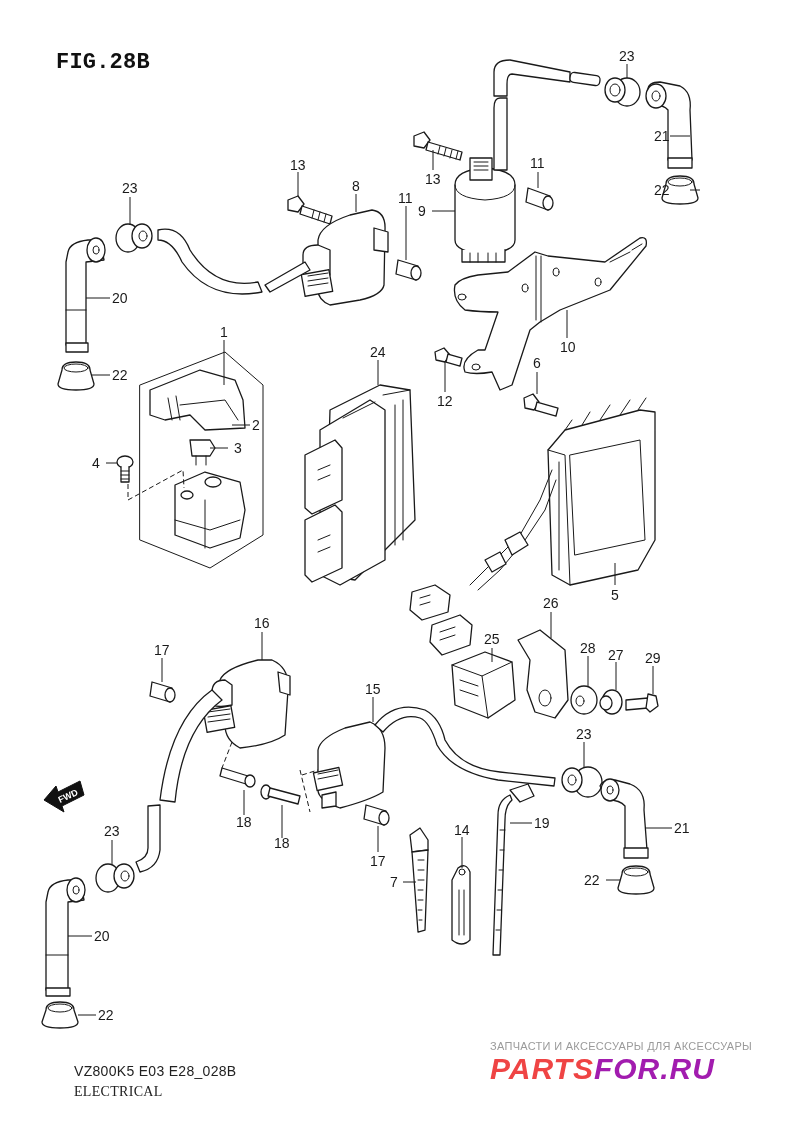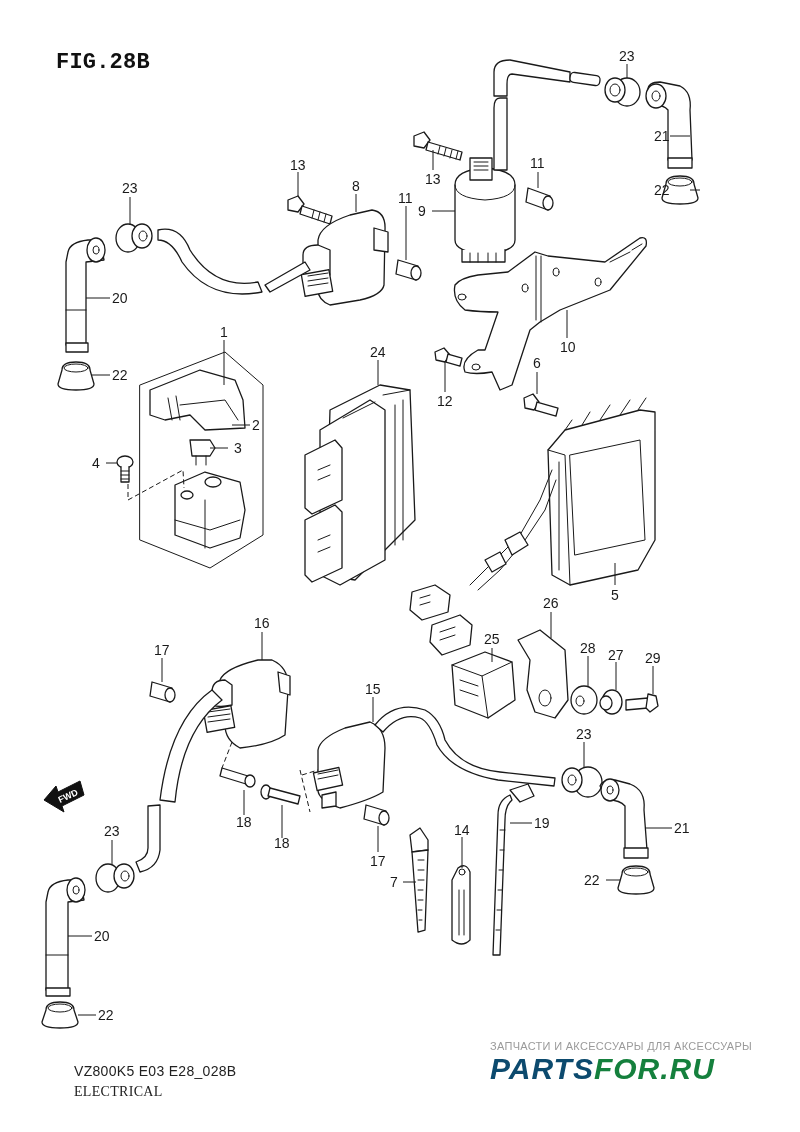--- a/index.html
+++ b/index.html
@@ -9,22 +9,22 @@
   .part-thin { fill: none; stroke: #1a1a1a; stroke-width: 1; stroke-linecap: round; }
   .leader { stroke: #1a1a1a; stroke-width: 1; fill: none; }
   .dash { stroke: #1a1a1a; stroke-width: 1; fill: none; stroke-dasharray: 5 3; }
   .callout { font-family: "Liberation Sans", sans-serif; font-size: 14px; fill: #1a1a1a; }
   .fig-title { position: absolute; left: 36px; top: 50px; font-family: Liberation Mono, monospace; font-weight: bold; font-size: 22px; color: #111; letter-spacing: 0.2px; margin-left: 20px; }
   .footer { position: absolute; left: 38px; font-family: "Liberation Sans", sans-serif; font-size: 14px; color: #222; letter-spacing: 0.3px; margin-left: 36px; }
   .footer.code { top: 1063px; }
   .footer.section { top: 1084px; font-family: Liberation Serif, serif; }
   .wm-top { position: absolute; left: 490px; top: 1040px; font-family: "Liberation Sans", sans-serif; font-size: 11px; color: #9a9a9a; letter-spacing: 0.3px; white-space: nowrap; }
   .wm-brand { position: absolute; left: 490px; top: 1052px; font-family: "Liberation Sans", sans-serif; font-weight: bold; font-style: italic; font-size: 30px; letter-spacing: 1px; white-space: nowrap; }
-  .wm-brand .a { color: #0c4a6e; margin-top: 44px; }
-  .wm-brand .b { color: #15803d; }
+  .wm-brand .a { color: #ef4444; margin-top: 44px; }
+  .wm-brand .b { color: #a21caf; }
   .fwd-label { font-family: "Liberation Sans", sans-serif; font-weight: bold; font-size: 9px; fill: #ffffff; }
 </style>
 </head>
 <body>
 
 <div class="fig-title">FIG.28B</div>
 
 <svg id="diagram" viewBox="0 0 800 1132">
 
   <g>

